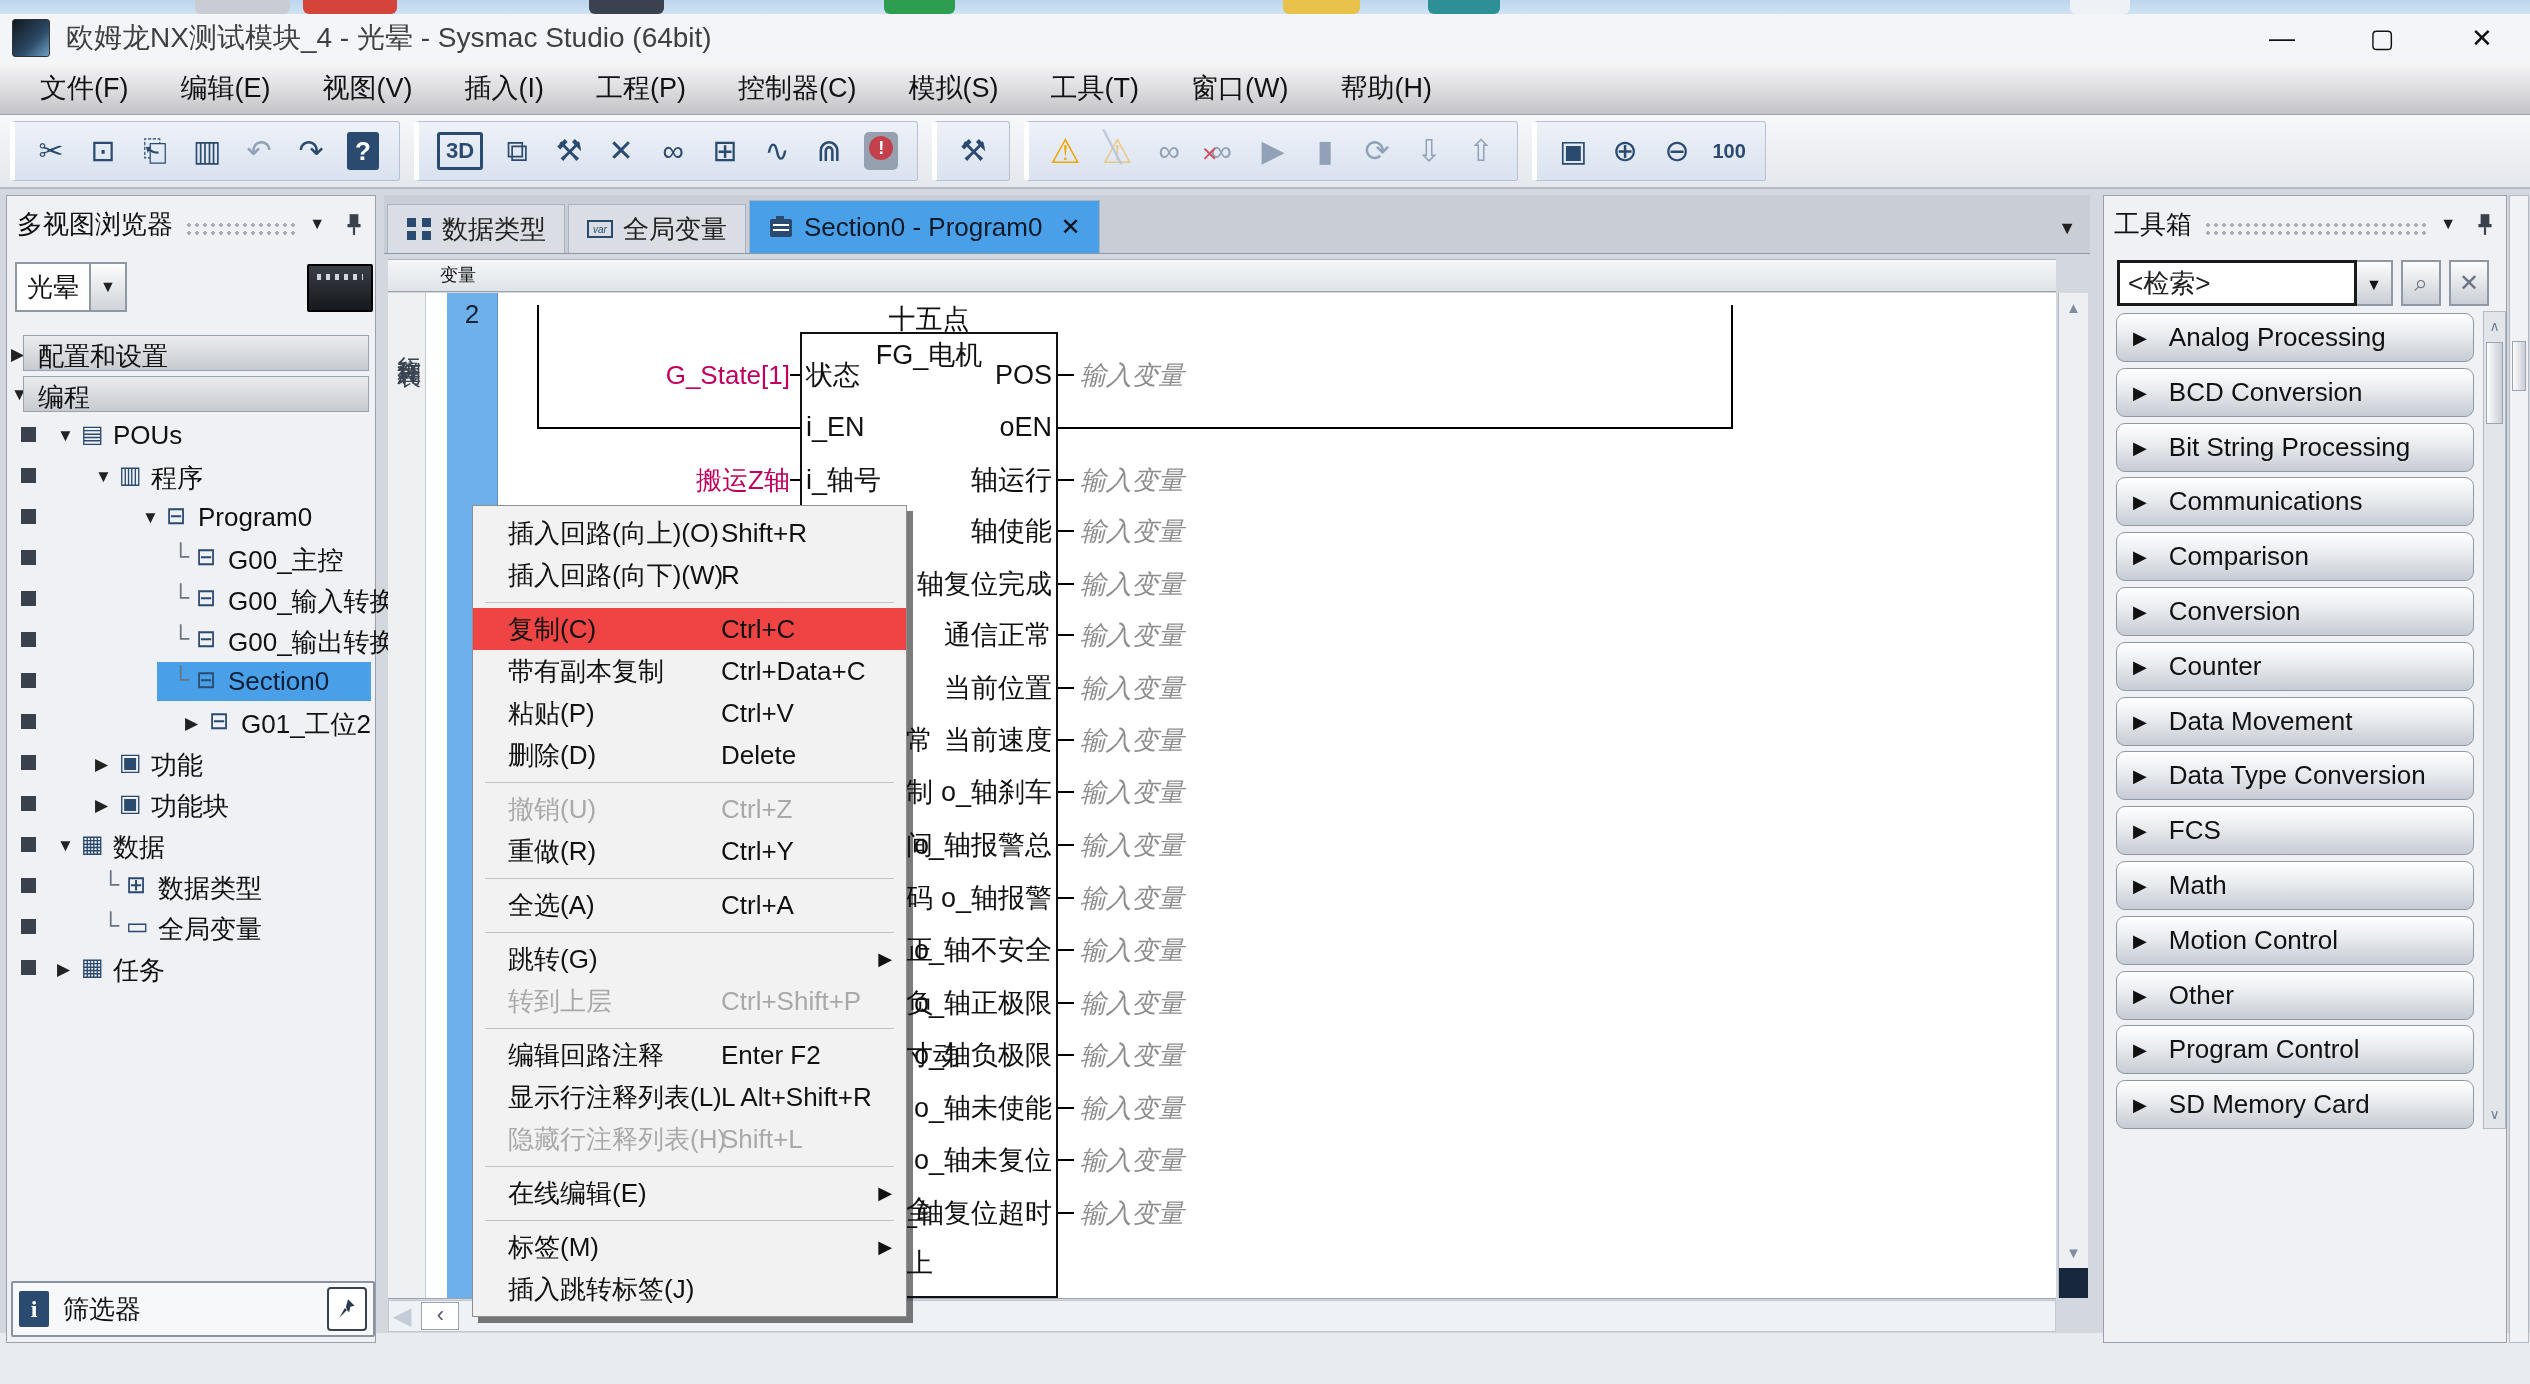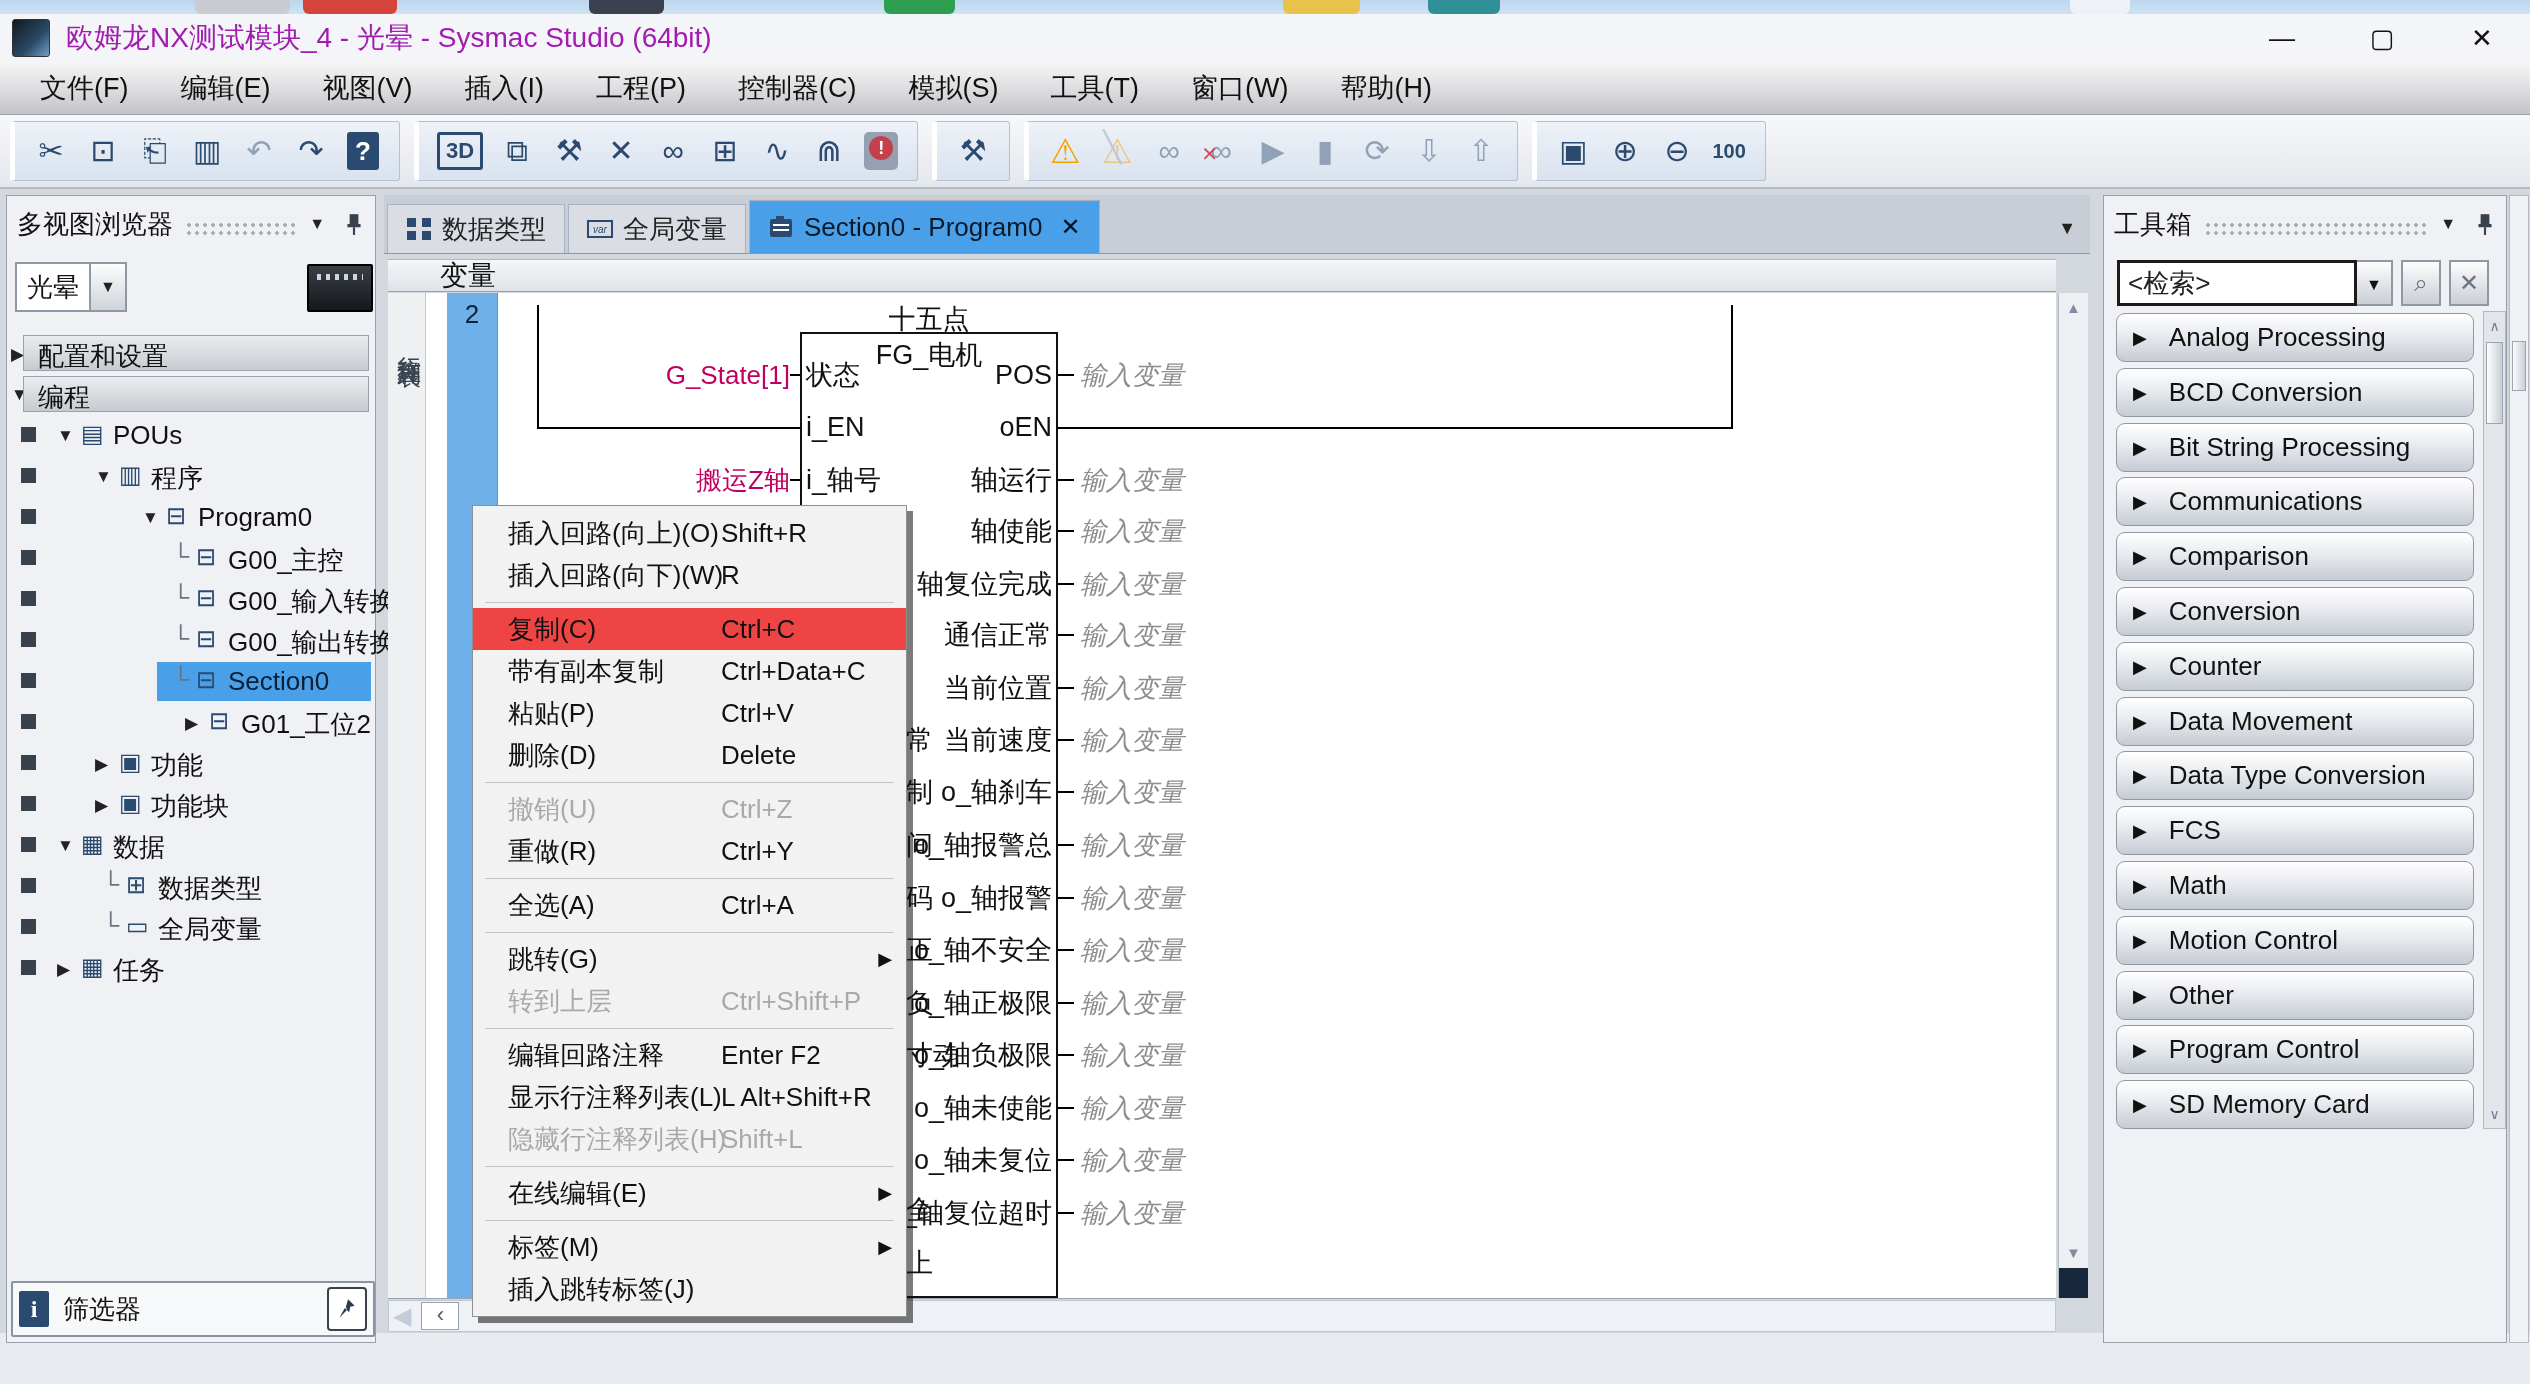--- a/index.html
+++ b/index.html
@@ -5,21 +5,21 @@
   html,body{margin:0;padding:0;}
   body{width:2530px;height:1384px;position:relative;overflow:hidden;
        font-family:"Liberation Sans","DejaVu Sans",sans-serif;background:#d3d7de;}
   .abs{position:absolute;}
   
   #desktop{left:0;top:0;width:2530px;height:14px;background:linear-gradient(#bcd6ee,#cfe3f4);}
   #desktop .blob{position:absolute;top:0;height:14px;border-radius:0 0 6px 6px;}
   
   #titlebar{left:0;top:14px;width:2530px;height:48px;background:#f3f5f9;border-bottom:1px solid #c8ccd2;display:flex;align-items:center;}
   #app-icon{width:36px;height:36px;margin-left:12px;background:linear-gradient(135deg,#101820,#2c4a66 60%,#6fa0c8);border:1px solid #333;border-radius:3px;}
-  #title-text{margin-left:16px;font-size:28px;color:#a21caf;}
+  #title-text{margin-left:16px;font-size:28px;color:#404040;}
   #win-controls{margin-left:auto;display:flex;gap:60px;margin-right:28px;font-size:26px;color:#111;}
   #win-controls span{width:40px;text-align:center;cursor:default;}
   
   #menubar{left:0;top:62px;width:2530px;height:53px;background:linear-gradient(#f6f6f7,#dcdcdf 55%,#c3c3c8);
            border-bottom:1px solid #9aa0a8;display:flex;align-items:center;padding-left:14px;box-sizing:border-box;}
   .menu-item{font-size:27px;color:#111;padding:6px 26px;}
   
   #toolbar{left:0;top:115px;width:2530px;height:74px;background:linear-gradient(#f7f8fa,#e4e7ec);
            border-bottom:2px solid #b4bac4;display:flex;align-items:center;padding-left:10px;box-sizing:border-box;}
   .tgroup{background:linear-gradient(#eef2f8,#d9e2ef);border:1px solid #b6c2d4;border-left:5px solid #fff;
@@ -74,21 +74,21 @@
               background:#fff;display:flex;align-items:center;justify-content:center;}
   
   #tabbar{left:384px;top:195px;width:1706px;height:58px;background:#c9ced6;border-bottom:1px solid #8d98a6;display:flex;align-items:flex-end;}
   .tab{height:48px;display:flex;align-items:center;padding:0 18px;margin-left:3px;background:#dadee4;
        border:1px solid #a8b2c0;border-bottom:none;font-size:26px;color:#222;gap:10px;}
   .tab.active{background:#4aa0e8;color:#0a1a28;height:52px;}
   .tab .close{font-size:24px;color:#07121f;margin-left:8px;}
   #tab-overflow{margin-left:auto;margin-right:14px;font-size:18px;color:#222;padding-bottom:14px;}
   #varbar{left:388px;top:259px;width:1668px;height:33px;background:linear-gradient(#f4f6f8,#dfe3e8);
           border-top:1px solid #aeb6c2;border-bottom:1px solid #98a2b0;box-sizing:border-box;}
-  #varbar span{font-size:28px;color:#111;margin-left:52px;line-height:31px;display:inline-block;}
+  #varbar span{font-size:18px;color:#111;margin-left:52px;line-height:31px;display:inline-block;}
   
   #canvas{left:388px;top:293px;width:1668px;height:1005px;background:#fff;border-bottom:1px solid #9aa4b2;}
   #comment-strip{position:absolute;left:0;top:0;width:37px;height:100%;background:#eef0f2;border-right:1px solid #c3c9d1;}
   #comment-strip .vtext{writing-mode:vertical-rl;font-size:24px;color:#3a4450;margin:44px 0 0 5px;letter-spacing:2px;}
   #rungcol{position:absolute;left:59px;top:0;width:50px;height:100%;background:#6db0ea;border-right:1px solid #5a92c6;}
   #rungnum{position:absolute;left:59px;top:6px;width:50px;text-align:center;font-size:26px;color:#102235;}
   .wire{position:absolute;background:#000;}
   #fb-box{position:absolute;left:412px;top:39px;width:258px;height:966px;border:2px solid #111;background:#fff;box-sizing:border-box;}
   #fb-comment{position:absolute;left:412px;top:8px;width:258px;text-align:center;font-size:27px;color:#111;}
   #fb-name{position:absolute;left:412px;top:44px;width:258px;text-align:center;font-size:27px;color:#111;}

